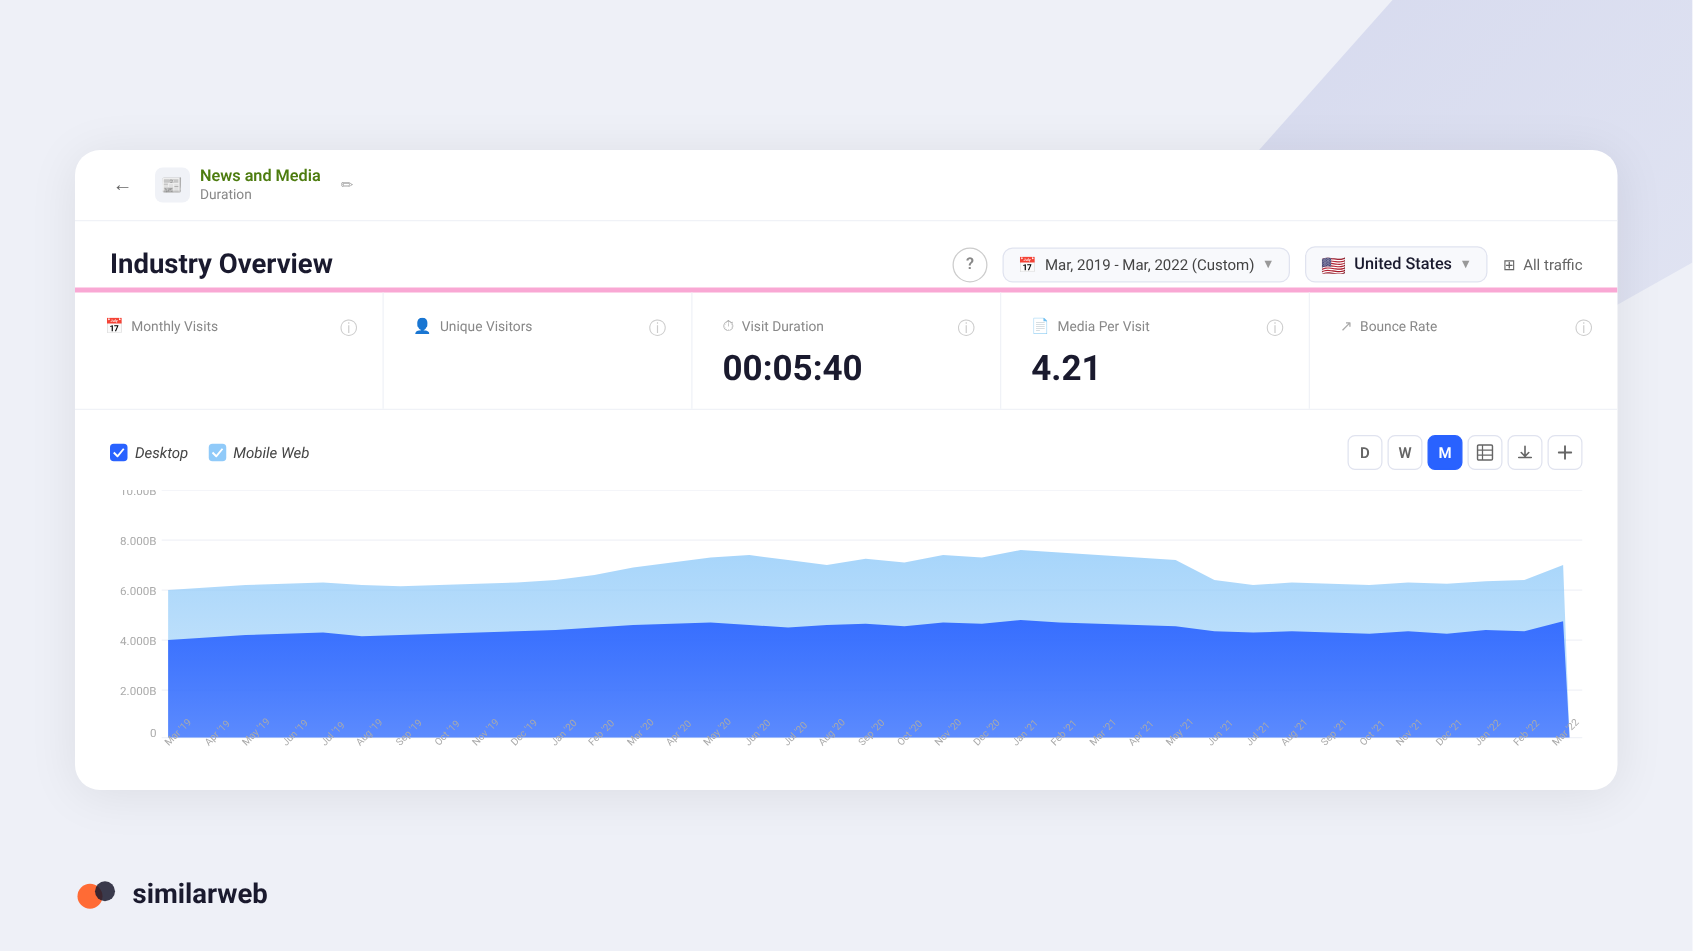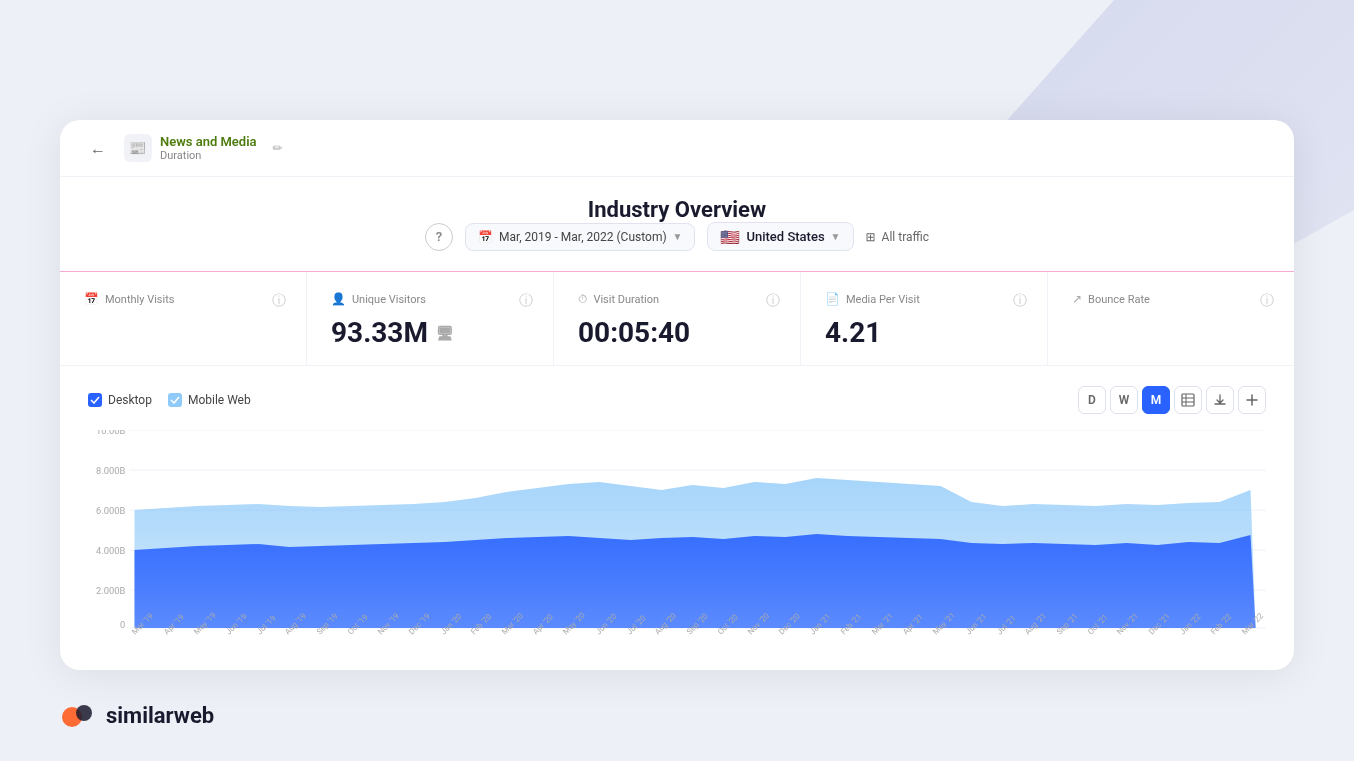--- a/index.html
+++ b/index.html
@@ -96,23 +96,22 @@
       color: #aaa;
       font-size: 12px;
       cursor: pointer;
     }
 
     
     .page-header {
       display: flex;
       align-items: center;
       justify-content: space-between;
-      padding: 20px 28px 20px;
-      border-bottom: 1px solid #f9a8d4;
-      flex-direction: column;
+      padding: 20px 28px 4px;
+      border-bottom: 4px solid #f9a8d4;
     }
 
     .page-title {
       font-size: 22px;
       font-weight: 700;
       color: #1a1a2e;
     }
 
     .header-controls {
       display: flex;
@@ -250,20 +249,21 @@
       display: flex;
       justify-content: space-between;
       align-items: center;
       margin-bottom: 16px;
     }
 
     .legend {
       display: flex;
       gap: 16px;
       align-items: center;
+      font-style: italic;
     }
 
     .legend-item {
       display: flex;
       align-items: center;
       gap: 6px;
       font-size: 12px;
       color: #444;
       cursor: pointer;
     }
@@ -404,24 +404,20 @@
       <div class="metric-label">
         <span class="metric-icon">📅</span>
         <span>Monthly Visits</span>
       </div>
       <div class="metric-info">ⓘ</div>
     </div>
     <div class="metric-card">
       <div class="metric-label">
         <span class="metric-icon">👤</span>
         <span>Unique Visitors</span>
-      </div>
-      <div class="metric-value">
-        <span>93.33M</span>
-        <span class="desktop-icon">🖥</span>
       </div>
       <div class="metric-info">ⓘ</div>
     </div>
     <div class="metric-card">
       <div class="metric-label">
         <span class="metric-icon">⏱</span>
         <span>Visit Duration</span>
       </div>
       <div class="metric-value">00:05:40</div>
       <div class="metric-info">ⓘ</div>

